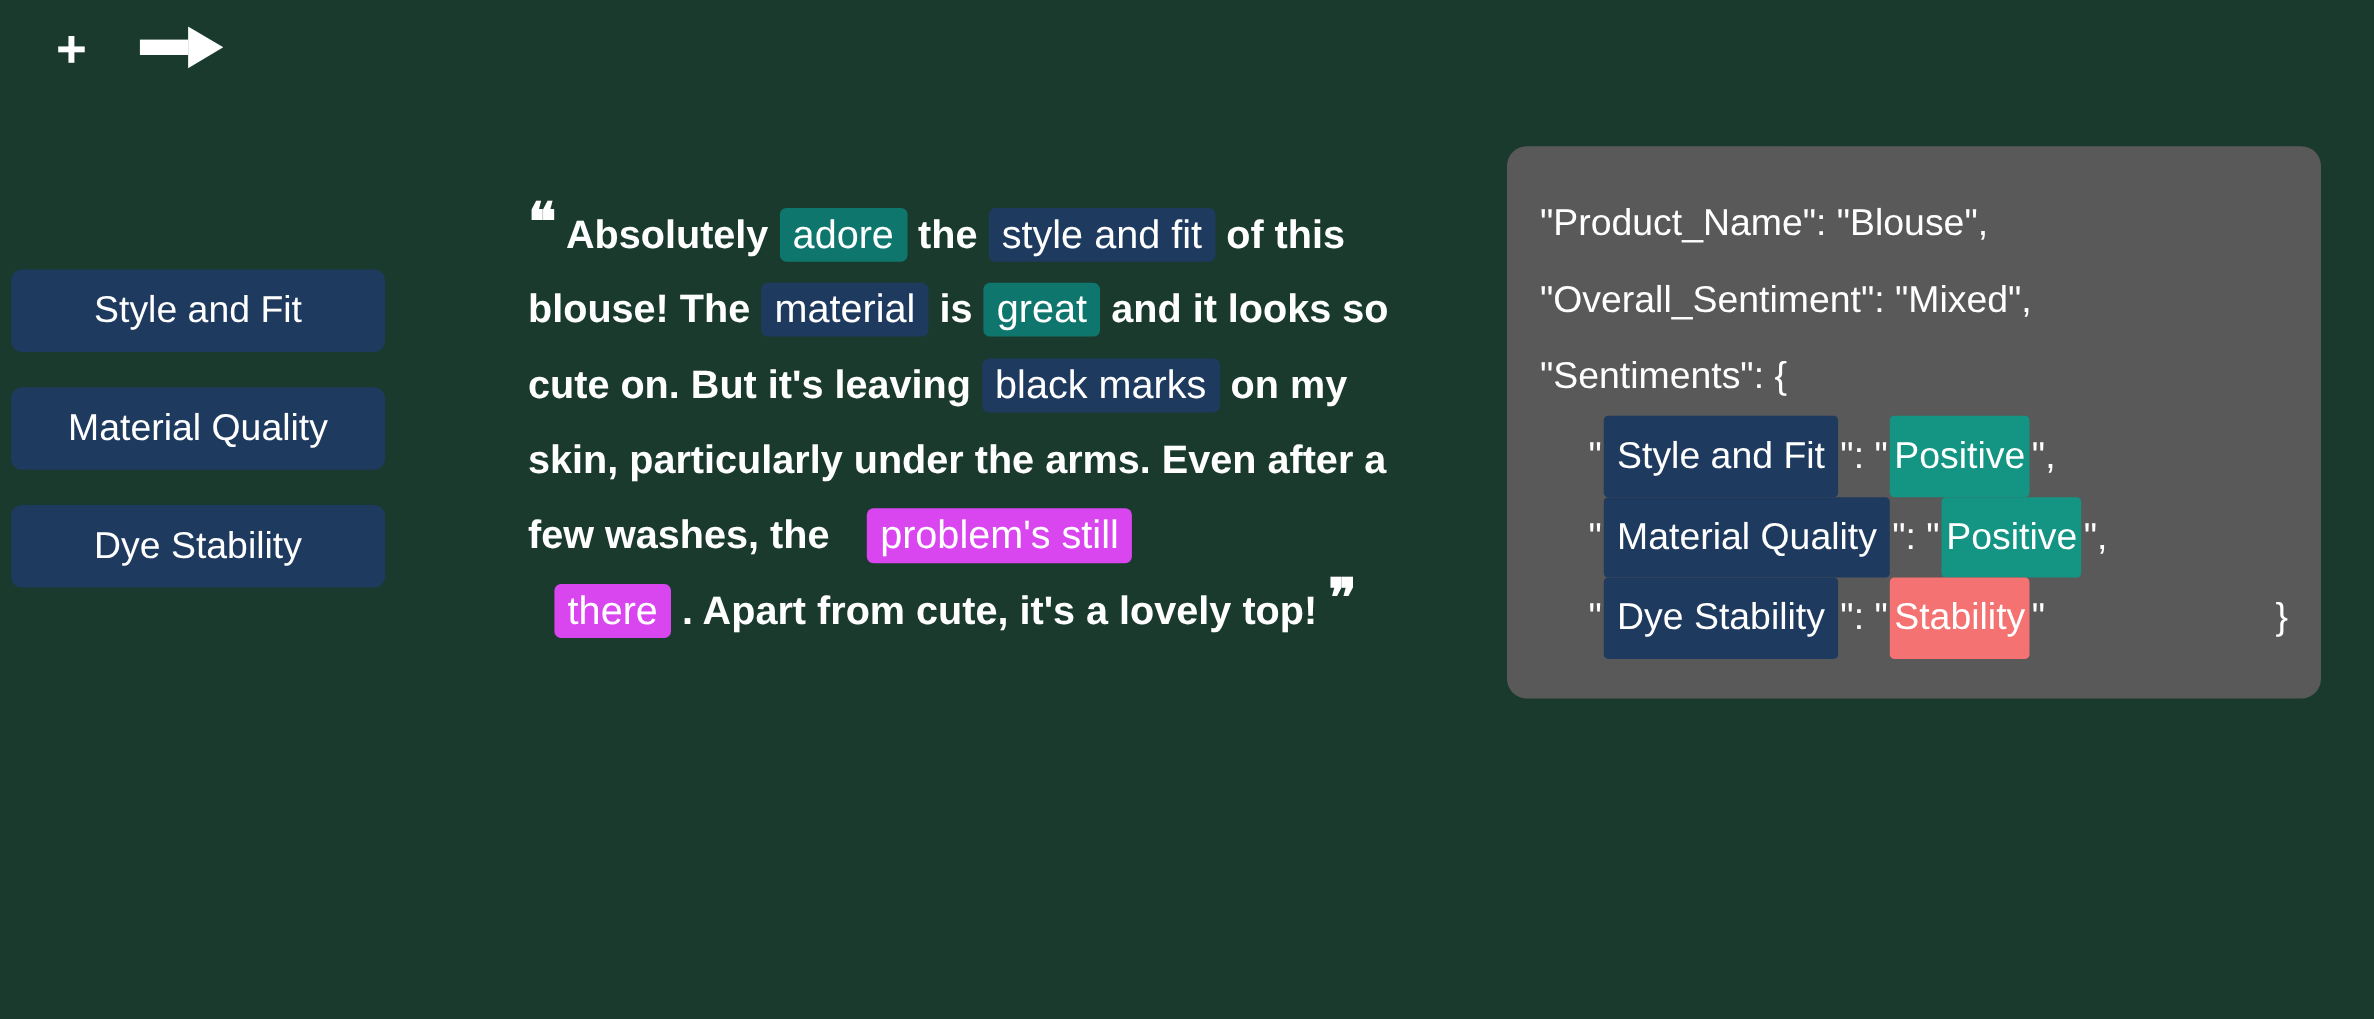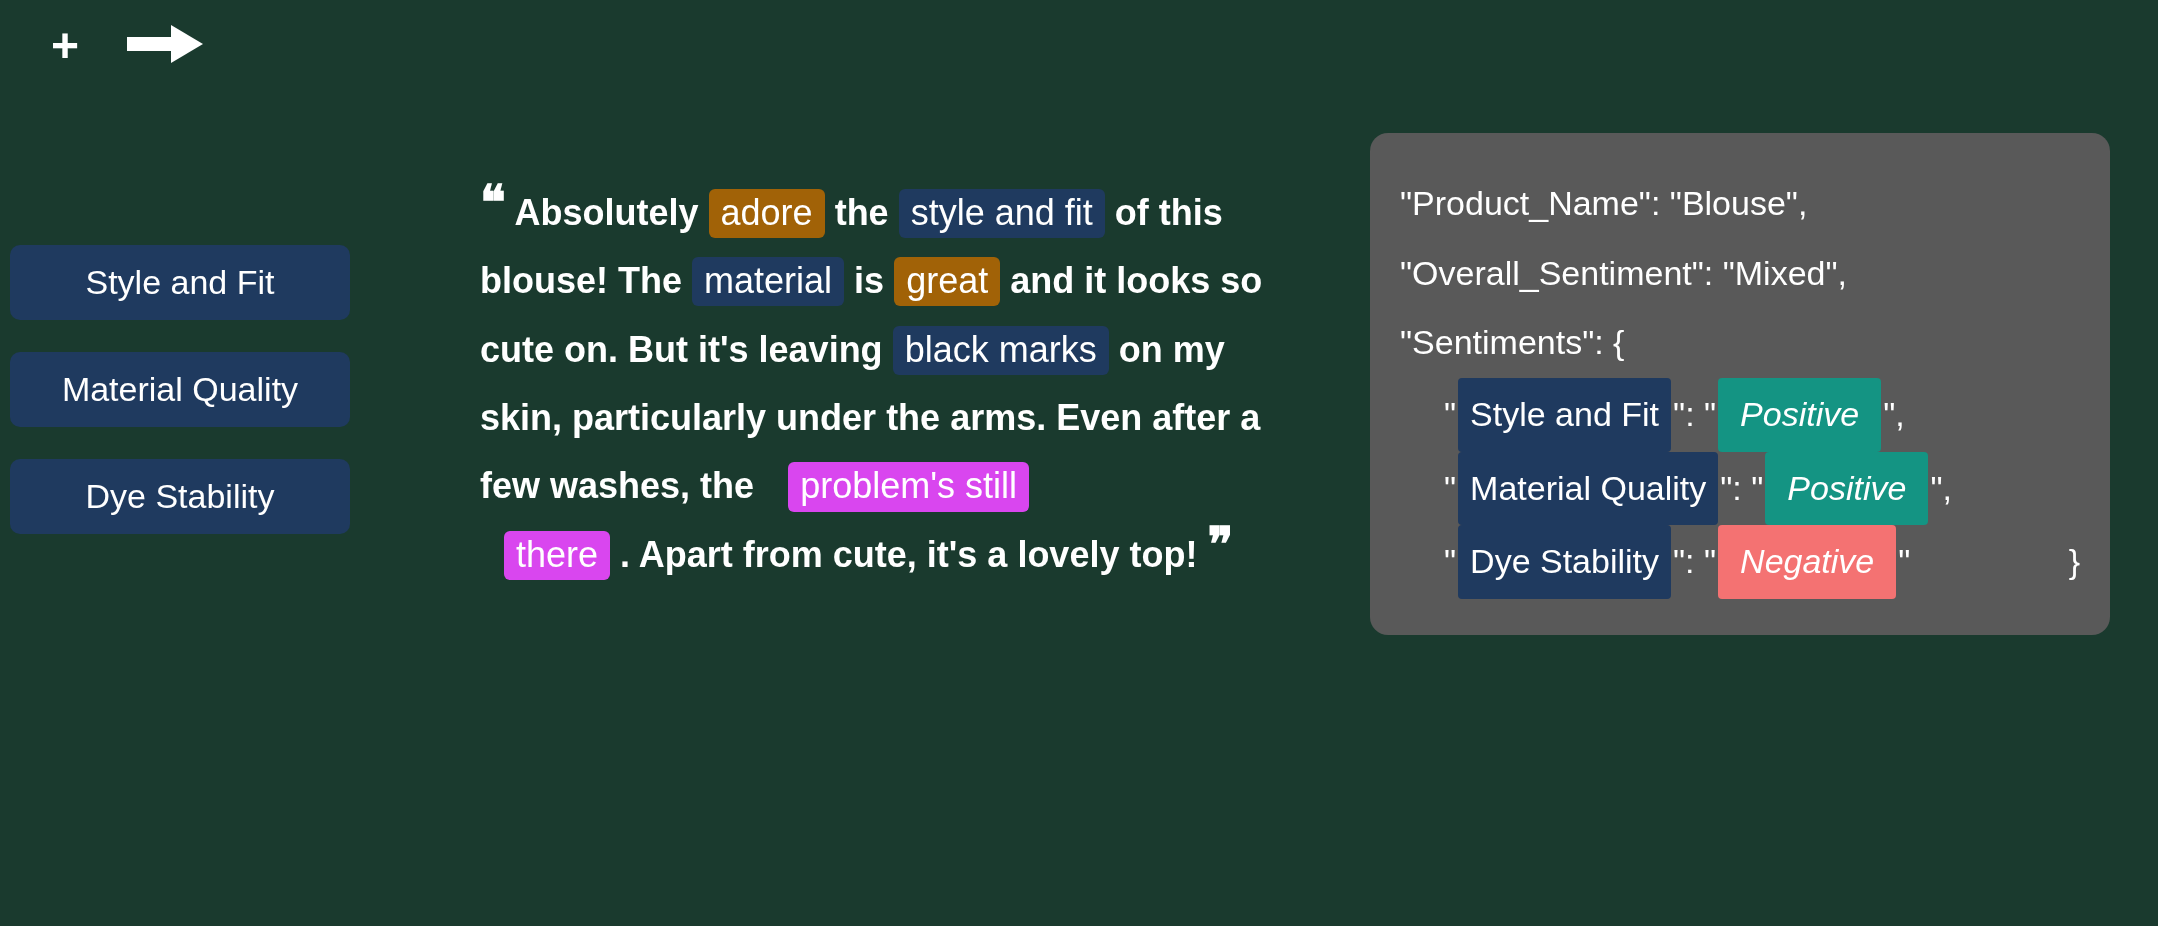--- a/index.html
+++ b/index.html
@@ -68,21 +68,21 @@
     display: inline-block;
     line-height: 1;
   }
   .hl {
     display: inline-block;
     border-radius: 6px;
     padding: 2px 12px 4px 12px;
     font-weight: 500;
     line-height: 1.2;
   }
-  .hl-teal { background: #a16207; color: #fff; }
+  .hl-teal { background: #0f766e; color: #fff; }
   .hl-navy { background: #1f3a5f; color: #fff; }
   .hl-coral { background: #d946ef; color: #fff; margin-left: 24px; }
 
   .output-col {
     width: 740px;
     margin-left: 60px;
   }
   .output-box {
     background: #595959;
     border-radius: 18px;
@@ -95,25 +95,24 @@
   .output-line { white-space: nowrap; }
   .indent { padding-left: 44px; display: flex; align-items: center; }
   .key-chip {
     background: #1f3a5f;
     padding: 2px 12px;
     border-radius: 4px;
     display: inline-block;
     margin: 0 2px;
   }
   .val-chip {
-    padding: 2px 22px;
+    padding: 2px 4px;
     border-radius: 4px;
     display: inline-block;
     margin: 0 2px;
-    font-style: italic;
   }
   .val-teal { background: #149483; }
   .val-coral { background: #f47272; }
   .brace-right { margin-left: auto; padding-left: 20px; }
 </style>
 </head>
 <body>
 
 <div class="header-row">
   <div class="header-title plus">+</div>
@@ -176,20 +175,20 @@
         <span>"</span>
           <span class="key-chip">Material Quality</span>
           <span>": "</span>
           <span class="val-chip val-teal">Positive</span>
           <span>",</span>
       </div>
       <div class="output-line indent">
         <span>"</span>
           <span class="key-chip">Dye Stability</span>
           <span>": "</span>
-          <span class="val-chip val-coral">Negative</span>
+          <span class="val-chip val-coral">Stability</span>
           <span>"</span>
         <span class="brace-right">}</span>
       </div>
     </div>
   </div>
 
 </div>
 
 </body></html>

